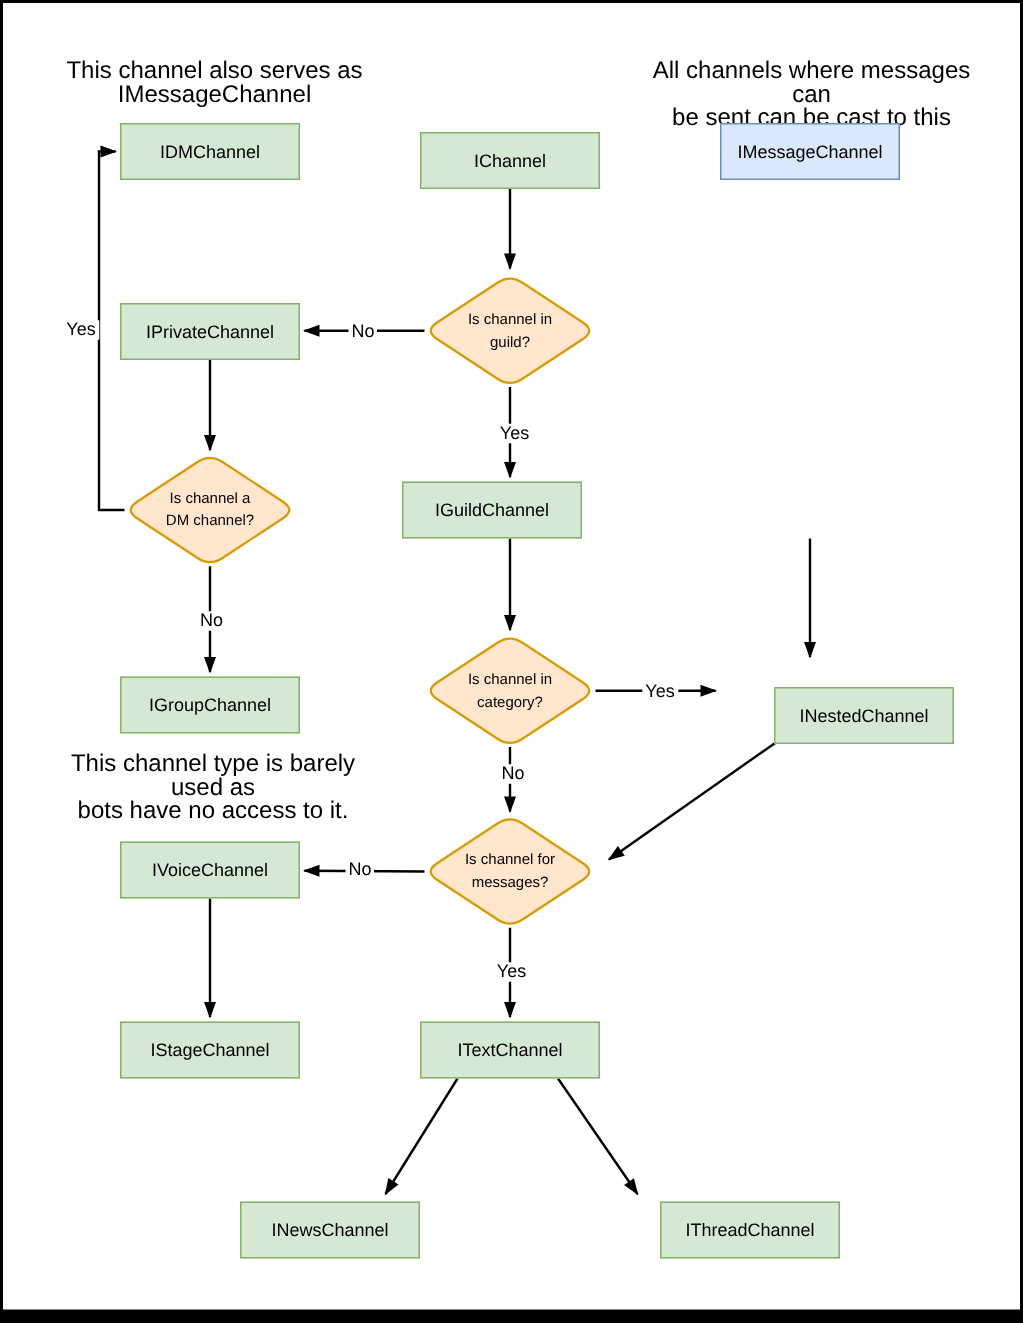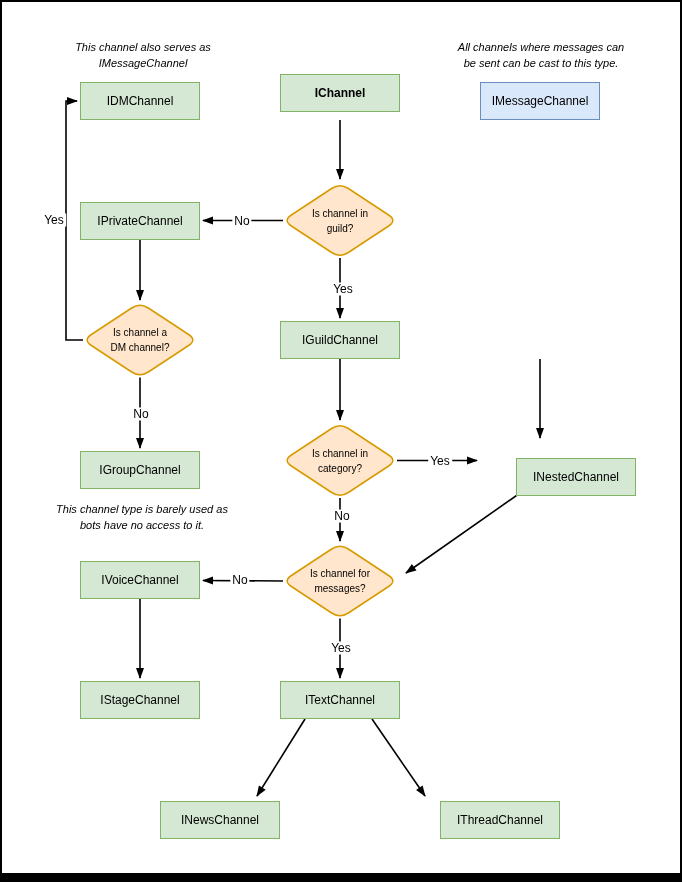--- a/index.html
+++ b/index.html
@@ -10,21 +10,21 @@
   .node{position:absolute;width:120px;height:38px;border-radius:0;box-sizing:border-box;
         display:flex;align-items:center;justify-content:center;
         font-size:12px;line-height:14px;text-align:center;z-index:3;}
   .green{background:#d5e8d4;border:1.5px solid #82b366;}
   .blue{background:#dae8fc;border:1.5px solid #6c8ebf;}
   .dlabel{position:absolute;width:112px;transform:translate(-50%,-50%);text-align:center;
           white-space:pre-line;font-size:10px;line-height:15px;z-index:4;}
   .elabel{position:absolute;transform:translate(-50%,-50%);background:#ffffff;
           font-size:12px;line-height:13px;padding:0 2px;z-index:5;}
   .note{position:absolute;text-align:center;white-space:pre-line;
-        font-size:11px;line-height:15.5px;z-index:3;font-style:italic;}
+        font-size:16px;line-height:15.5px;z-index:3;}
   .diamond{fill:#ffe6cc;stroke:#d79b00;stroke-width:1.5;}
   .edge{stroke:#000;stroke-width:1.6;fill:none;}
 </style>
 </head>
 <body>
 
 <div class="canvas">
 
   <svg class="layer" width="682" height="882" viewBox="0 0 682 882">
     <defs>
@@ -58,24 +58,24 @@
   </svg>
 
   <div class="note" style="left:33px;top:40px;width:220px;">This channel also serves as
 IMessageChannel</div>
   <div class="note" style="left:431px;top:40px;width:220px;">All channels where messages can
 be sent can be cast to this type.</div>
   <div class="note" style="left:32px;top:502px;width:220px;">This channel type is barely used as
 bots have no access to it.</div>
 
   <div class="node green" style="left:80px;top:82px;">IDMChannel</div>
-  <div class="node green" style="left:280px;top:74px;font-weight:bold;">IChannel</div>
+  <div class="node green" style="left:280px;top:88px;">IChannel</div>
   <div class="node blue" style="left:480px;top:82px;">IMessageChannel</div>
   <div class="node green" style="left:80px;top:202px;">IPrivateChannel</div>
-  <div class="node green" style="left:280px;top:321px;text-align:right;">IGuildChannel</div>
+  <div class="node green" style="left:268px;top:321px;text-align:right;">IGuildChannel</div>
   <div class="node green" style="left:80px;top:451px;">IGroupChannel</div>
   <div class="node green" style="left:480px;top:458px;margin-left:36px;">INestedChannel</div>
   <div class="node green" style="left:80px;top:561px;">IVoiceChannel</div>
   <div class="node green" style="left:280px;top:681px;">ITextChannel</div>
   <div class="node green" style="left:80px;top:681px;">IStageChannel</div>
   <div class="node green" style="left:160px;top:801px;">INewsChannel</div>
   <div class="node green" style="left:400px;top:801px;margin-left:40px;">IThreadChannel</div>
 
   <div class="dlabel" style="left:340px;top:220.5px;">Is channel in
 guild?</div>

